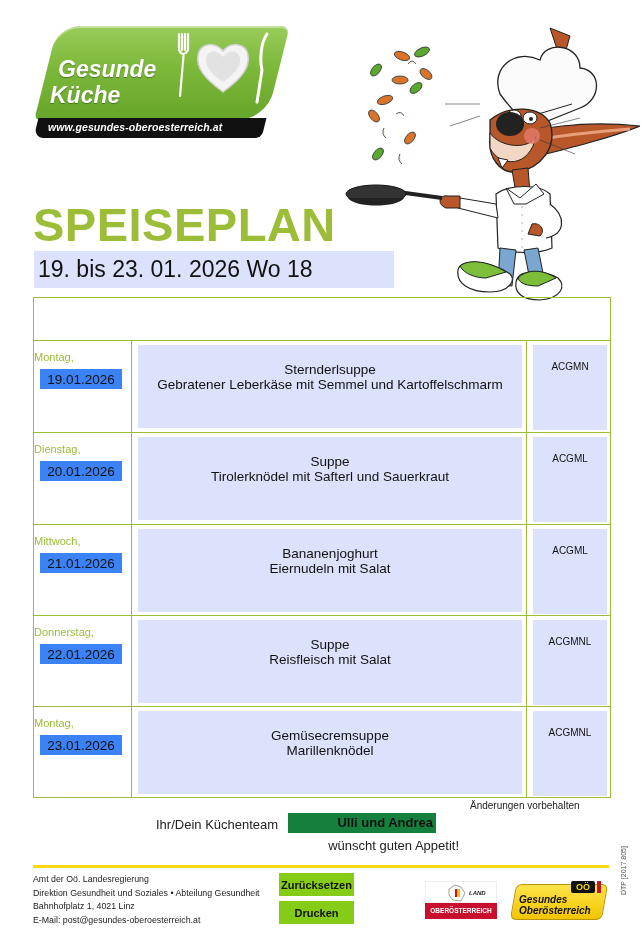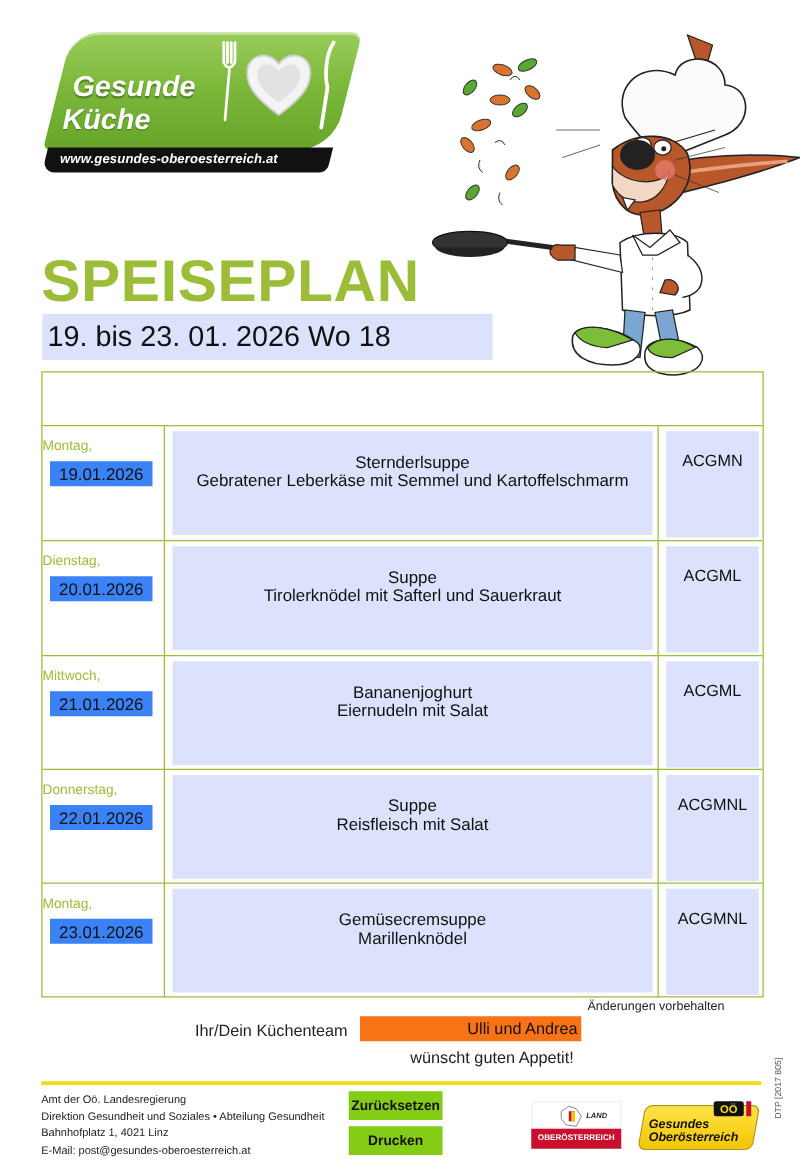--- a/index.html
+++ b/index.html
@@ -72,28 +72,28 @@
     .date {
       position: absolute; left: 6px; top: 28px; width: 82px; height: 20px; line-height: 22px;
       background: #3b82f6; text-align: center; font-size: 13.5px; color: #111;
     }
     .menu {
       position: absolute; left: 104px; top: 4px; width: 384px; height: 83px; background: #dce2fb;
       text-align: center; font-size: 13.5px; line-height: 15px; padding-top: 17px; box-sizing: border-box;
     }
     .allerg {
       position: absolute; left: 499px; top: 4px; width: 74px; height: 85px; background: #dce2fb;
-      text-align: center; font-size: 13px; padding-top: 16px; box-sizing: border-box;
+      text-align: center; font-size: 10px; padding-top: 16px; box-sizing: border-box;
     }
 
     .changes { left: 470px; top: 800px; width: 140px; text-align: left; font-size: 10px; color: #222; }
     .team-label { left: 156px; top: 817px; font-size: 13px; color: #222; }
     .team-field {
-      left: 288px; top: 813px; width: 177px; height: 20px; background: #f97316;
-      font-weight: normal; font-size: 13px; line-height: 20px; text-align: right; padding-right: 3px;
+      left: 288px; top: 813px; width: 148px; height: 20px; background: #15803d;
+      font-weight: bold; font-size: 13px; line-height: 20px; text-align: right; padding-right: 3px;
       box-sizing: border-box; border: none;
     }
     .appetit { left: 300px; top: 838px; width: 159px; text-align: right; font-size: 13px; color: #222; }
 
     .yellow-line { left: 33px; top: 865px; width: 576px; height: 3px; background: #f5d915; }
     .footer-text { left: 33px; top: 873px; font-size: 8.8px; line-height: 13.5px; color: #222; }
     .btn {
       position: absolute; width: 75px; height: 23px; background: #84cc16; border: none;
       font-family: "Liberation Sans", sans-serif; font-size: 11px; font-weight: bold; color: #111;
       padding: 0; cursor: pointer;

